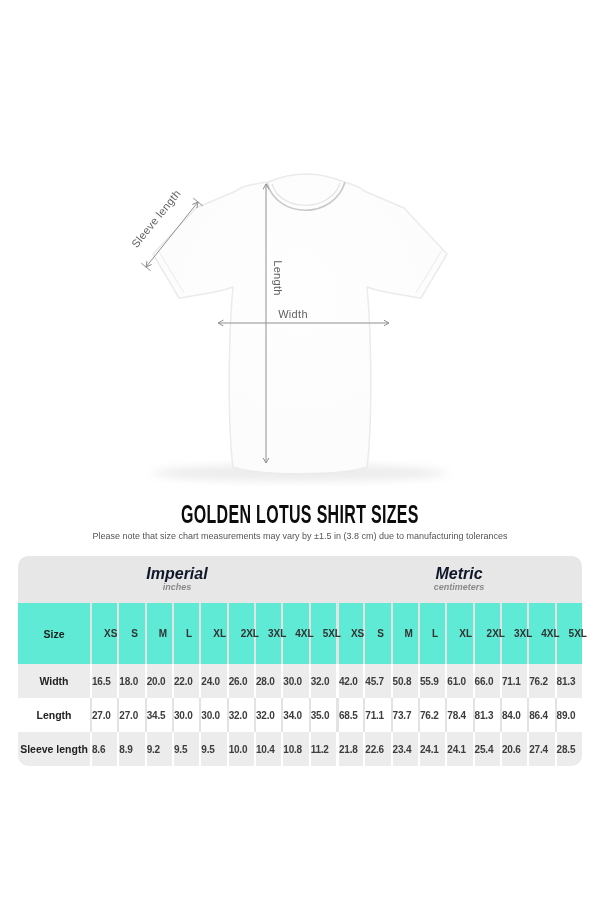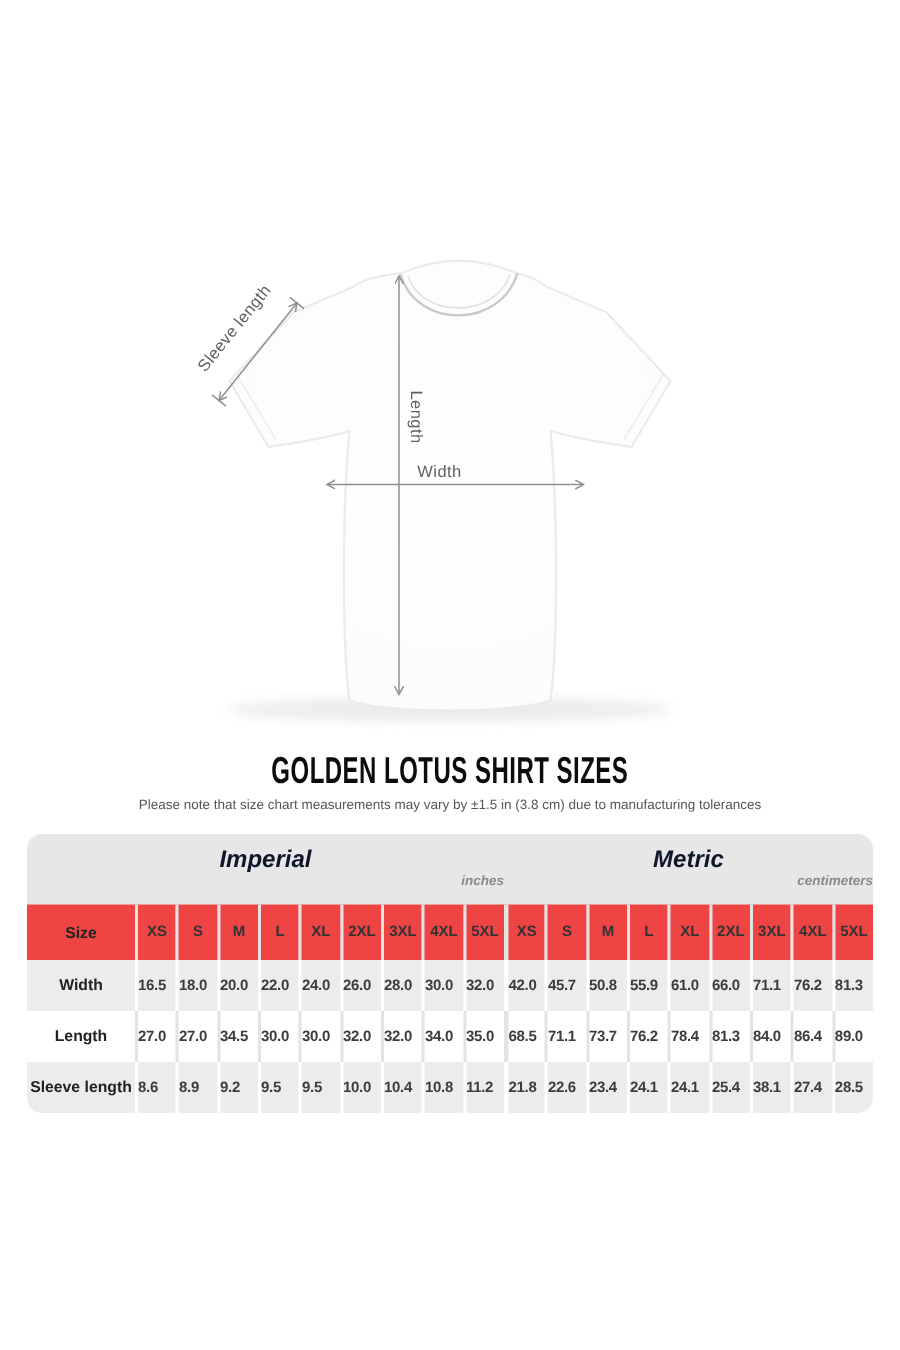--- a/index.html
+++ b/index.html
@@ -25,33 +25,33 @@
   table.size-table{
     margin:14px 0 0 18px;width:564px;
     border-collapse:separate;border-spacing:0;table-layout:fixed;
   }
   thead th{
     background:#e7e7e7;height:47px;vertical-align:middle;padding:0;
   }
   #gh-imperial{border-radius:10px 0 0 0;}
   #gh-metric{border-radius:0 10px 0 0;}
   .group-title{font-size:16px;font-weight:bold;font-style:italic;color:#0f172a;line-height:15px;text-align:center;}
-  .group-sub{font-size:9px;font-style:italic;color:#8a8a8a;line-height:11px;margin-top:1px;text-align:right;}
-
-  tr.row-size th, tr.row-size td{background:#ef4444;height:37px;}
+  .group-sub{font-size:9px;font-style:italic;color:#8a8a8a;line-height:11px;margin-top:1px;text-align:center;}
+
+  tr.row-size th, tr.row-size td{background:#5eead4;height:37px;}
   tr.row-data th, tr.row-data td{height:34px;}
   tr.bg-gray th, tr.bg-gray td{background:#ececec;}
   tr.bg-white th, tr.bg-white td{background:#ffffff;}
 
   th.row-label{
     font-size:10.5px;font-weight:bold;color:#222;text-align:center;
     white-space:nowrap;padding:0;
   }
   td.size-cell{
-    font-size:10px;font-weight:bold;color:#333;text-align:center;padding:0;
+    font-size:10px;font-weight:bold;color:#333;text-align:center;padding:12px;
   }
   td.val{
     font-size:10px;font-weight:bold;color:#3d3d3d;text-align:left;padding:0;
     letter-spacing:-0.2px;
   }
 
   tr.sep-light > .sep{border-left:2px solid #e3e3e3;}
   tr.sep-light > .group-sep{border-left:3px solid #e3e3e3;}
   tr.sep-white > .sep{border-left:2px solid #ffffff;}
   tr.sep-white > .group-sep{border-left:3px solid #ffffff;}
@@ -226,18 +226,18 @@
         <td class="val sep">10.0</td>
         <td class="val sep">10.4</td>
         <td class="val sep">10.8</td>
         <td class="val sep">11.2</td>
         <td class="val group-sep">21.8</td>
         <td class="val sep">22.6</td>
         <td class="val sep">23.4</td>
         <td class="val sep">24.1</td>
         <td class="val sep">24.1</td>
         <td class="val sep">25.4</td>
-        <td class="val sep">38.1</td>
+        <td class="val sep">20.6</td>
         <td class="val sep">27.4</td>
         <td class="val sep">28.5</td>
       </tr>
     </tbody>
 </table>
 
 </body></html>

